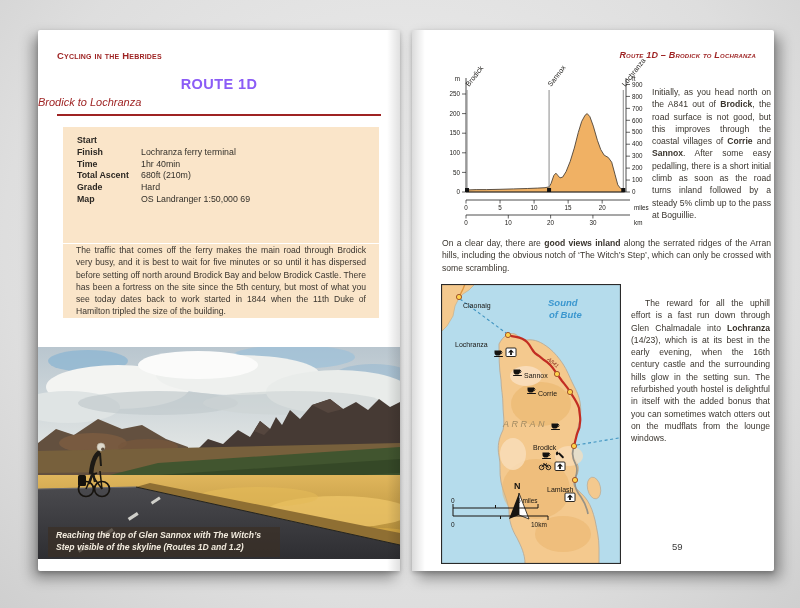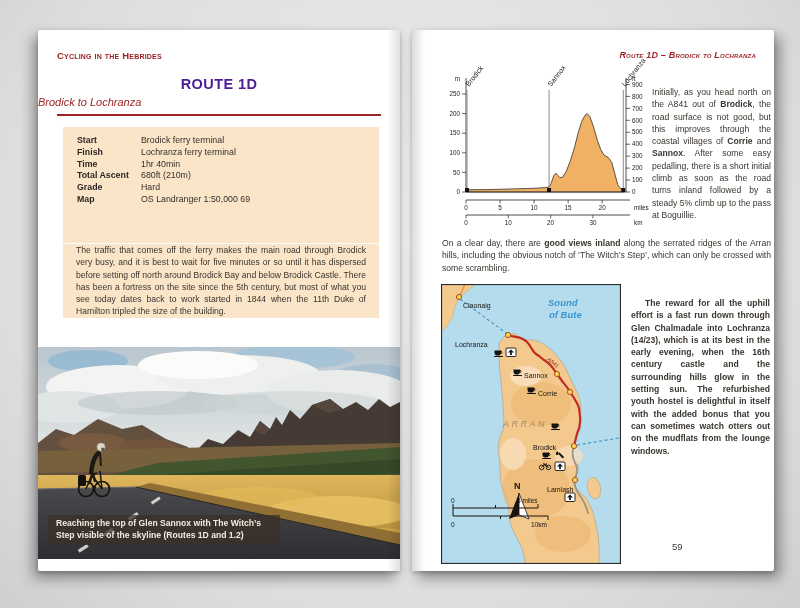--- a/index.html
+++ b/index.html
@@ -7,43 +7,43 @@
     font-family:"Liberation Sans","DejaVu Sans",sans-serif;}
   .page{position:absolute;top:30px;width:362px;height:541px;background:#fff;}
   .page.left{left:38px;border-radius:2px 0 0 2px;box-shadow:-5px 7px 14px rgba(0,0,0,.38),0 2px 4px rgba(0,0,0,.2);}
   .page.right{left:412px;border-radius:0 2px 2px 0;box-shadow:6px 7px 14px rgba(0,0,0,.38),0 2px 4px rgba(0,0,0,.2);}
   .page.left::after{content:'';position:absolute;right:0;top:0;bottom:0;width:13px;
     background:linear-gradient(to right,rgba(0,0,0,0),rgba(0,0,0,.12));pointer-events:none;}
   .page.right::before{content:'';position:absolute;left:0;top:0;bottom:0;width:13px;
     background:linear-gradient(to left,rgba(0,0,0,0),rgba(0,0,0,.14));pointer-events:none;}
   .runhead{position:absolute;color:#9e2323;font-weight:bold;font-variant:small-caps;
     font-size:9.5px;letter-spacing:.2px;}
-  .route-title{position:absolute;left:0;right:0;top:46px;text-align:center;color:#4c1d95;
+  .route-title{position:absolute;left:0;right:0;top:46px;text-align:center;color:#8b5cf6;
     font-weight:bold;font-size:14.5px;letter-spacing:.4px;}
   .route-sub{position:absolute;left:0;right:0;top:66px;text-align:left;color:#9e2323;
     font-style:italic;font-size:11px;}
   .rule{position:absolute;left:19px;right:19px;top:84px;height:1.5px;background:#9e2323;}
   .info-box{position:absolute;left:25px;top:97px;width:316px;height:116px;background:#fae5c9;
     box-sizing:border-box;padding:8px 10px 6px 14px;}
   .info-row{display:grid;grid-template-columns:64px 1fr;font-size:8.8px;line-height:11.8px;color:#33302a;}
   .info-row .lbl{font-weight:bold;color:#2c2823;}
   .intro-box{position:absolute;left:25px;top:214px;width:316px;background:#fae5c9;
     box-sizing:border-box;padding:0 13px;}
   .body-text{font-size:8.6px;line-height:12.3px;color:#3a352e;text-align:justify;margin:0;}
   .photo{position:absolute;left:0;top:317px;width:362px;height:212px;overflow:hidden;}
-  .caption{position:absolute;left:10px;bottom:14px;width:232px;box-sizing:border-box;
-    background:rgba(58,47,38,.72);color:#f3ecdf;font-weight:bold;
+  .caption{position:absolute;left:10px;bottom:2px;width:232px;box-sizing:border-box;
+    background:rgba(58,47,38,.72);color:#f3ecdf;font-style:italic;font-weight:bold;
     font-size:8.6px;line-height:11.4px;padding:3px 8px 4px 8px;}
   .chart{position:absolute;left:26px;top:36px;width:212px;height:164px;}
   .chart svg{overflow:visible;}
   .para-col1{position:absolute;left:240px;top:56px;width:119px;}
   .para-wide{position:absolute;left:30px;top:207px;width:329px;}
   .map-wrap{position:absolute;left:29px;top:254px;width:180px;height:280px;}
   .col2{position:absolute;left:219px;top:267px;width:139px;}
-  .col2 .indent{text-indent:14px;font-weight:bold;}
+  .col2 .indent{text-indent:14px;}
   .col2 .gap{margin-top:12px;}
   .pageno{position:absolute;left:260px;top:511px;width:60px;text-align:left;
     font-size:9.5px;color:#3a3a3a;}
   svg text{font-family:"Liberation Sans","DejaVu Sans",sans-serif;}
   .map-label{font-size:7px;fill:#181511;}
   .map-label-blue{font-size:9.5px;font-style:italic;font-weight:bold;fill:#3b97cf;}
   .map-label-region{font-size:9px;font-style:italic;fill:#a08a62;letter-spacing:2.5px;}
   .map-label-road{font-size:5.5px;font-style:italic;fill:#8a2f1d;}
   .map-label-small{font-size:6.5px;fill:#181511;}
 </style>
@@ -53,21 +53,20 @@
 <div class="page left">
   <div class="runhead" style="left:19px;top:20px;">Cycling in the Hebrides</div>
 
   <div class="route-title">ROUTE 1D</div>
   <div class="route-sub">Brodick to Lochranza</div>
   <div class="rule"></div>
 
   <div class="info-box" id="info-box">
       <div class="info-row">
         <span class="lbl">Start</span>
-        <span>Brodick ferry terminal</span>
       </div>
       <div class="info-row">
         <span class="lbl">Finish</span>
         <span>Lochranza ferry terminal</span>
       </div>
       <div class="info-row">
         <span class="lbl">Time</span>
         <span>1hr 40min</span>
       </div>
       <div class="info-row">

